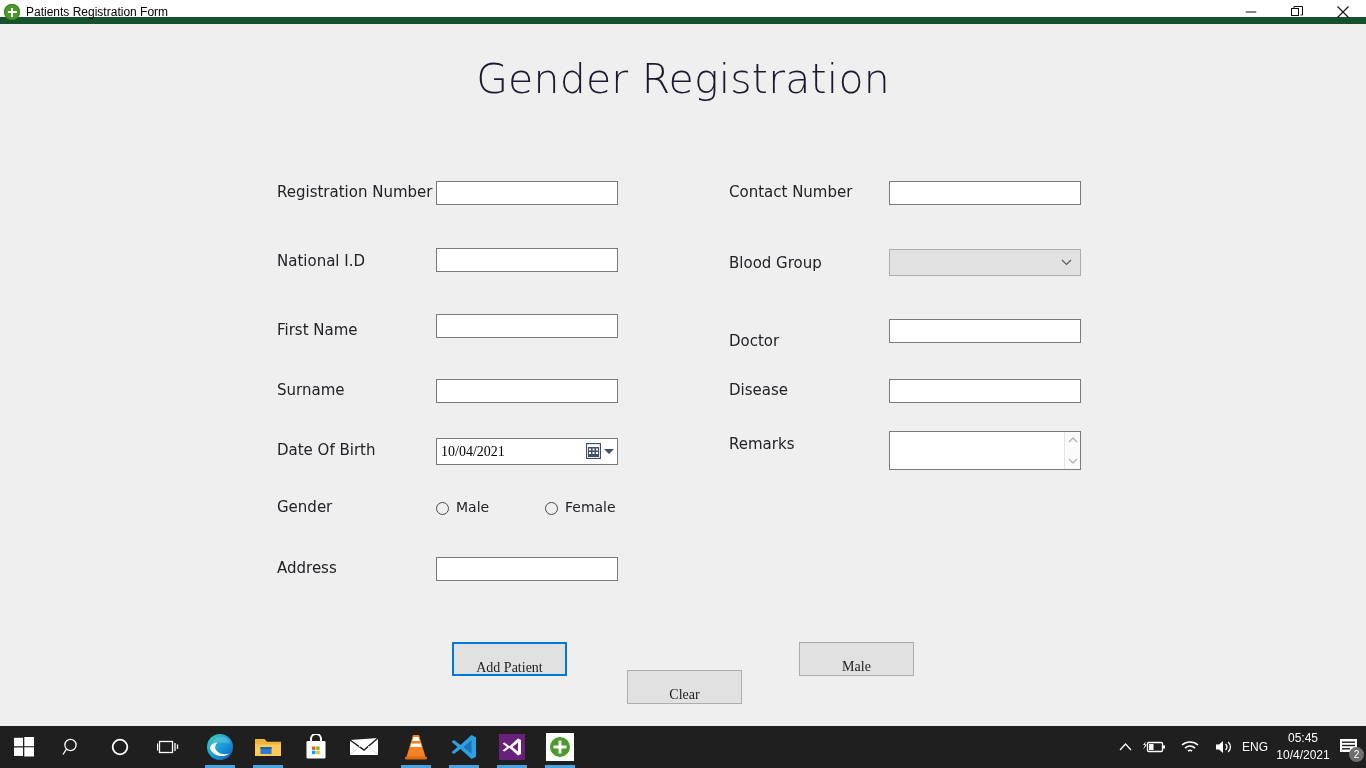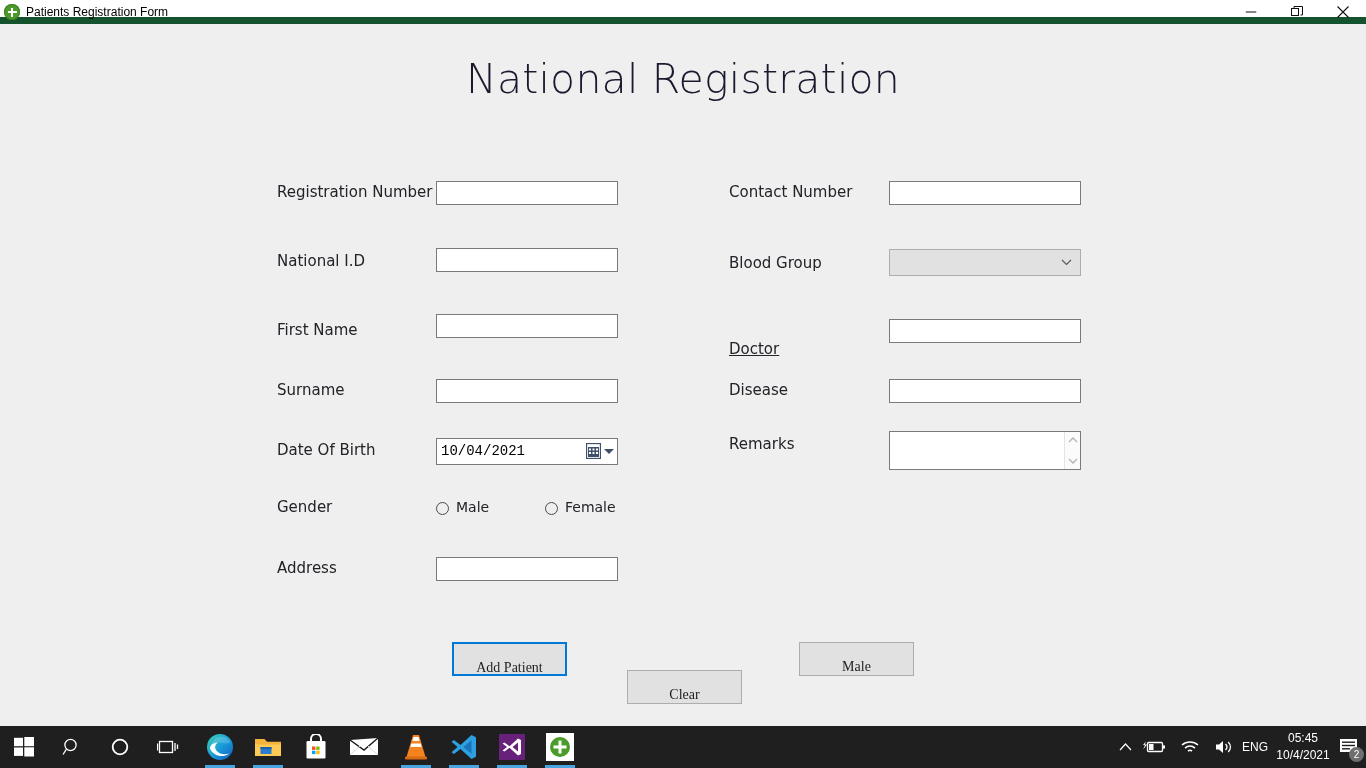--- a/index.html
+++ b/index.html
@@ -93,21 +93,21 @@
     border: 1px solid #7a7a7a;
     height: 24px;
   }
 
   .tbox-val {
     position: absolute;
     left: 4px; top: 2px;
     font-size: 14px;
     color: #000;
     line-height: 19px;
-    font-family: Liberation Mono, monospace;
+    font-family: Liberation Serif, serif;
     text-align: center;
   }
 
   
   #dob-box { width: 182px; height: 27px; }
   #dob-cal {
     position: absolute;
     right: 16px; top: 4px;
     width: 15px; height: 16px;
   }
@@ -268,21 +268,21 @@
         <path d="M3 2.5 V0.5 H11.5 V9 H9.5" fill="none" stroke="#111" stroke-width="1"></path>
       </svg>
     </button>
     <button class="wbtn" id="btn-close">
       <svg width="12" height="12" viewBox="0 0 12 12">
         <path d="M0.5 0.5 L11.5 11.5 M11.5 0.5 L0.5 11.5" stroke="#111" stroke-width="1.1" fill="none"></path>
       </svg>
     </button>
   </div>
 
-  <div id="page-title">National Registration</div>
+  <div id="page-title">Gender Registration</div>
 
   <div class="label" style="left:277px; top:183px;">Registration Number</div>
   <div class="tbox" style="left:436px; top:181px; width:182px;">
     <span class="tbox-val"></span>
   </div>
 
   <div class="label" style="left:277px; top:252px;">National I.D</div>
   <div class="tbox" style="left:436px; top:248px; width:182px;">
     <span class="tbox-val"></span>
   </div>
@@ -336,21 +336,21 @@
   </div>
 
   <div class="label" style="left:729px; top:254px;">Blood Group</div>
   <div id="blood-box" style="left:889px; top:249px;">
     <span class="tbox-val" style="top:3px;"></span>
     <svg id="blood-chev" width="11" height="7" viewBox="0 0 11 7">
       <path d="M1 1 L5.5 5.5 L10 1" fill="none" stroke="#5a5a5a" stroke-width="1.2"></path>
     </svg>
   </div>
 
-  <div class="label" style="left:729px; top:340px;text-decoration:underline;">Doctor</div>
+  <div class="label" style="left:729px; top:332px;">Doctor</div>
   <div class="tbox" style="left:889px; top:319px; width:192px;">
     <span class="tbox-val"></span>
   </div>
 
   <div class="label" style="left:729px; top:381px;">Disease</div>
   <div class="tbox" style="left:889px; top:379px; width:192px;">
     <span class="tbox-val"></span>
   </div>
 
   <div class="label" style="left:729px; top:435px;">Remarks</div>

